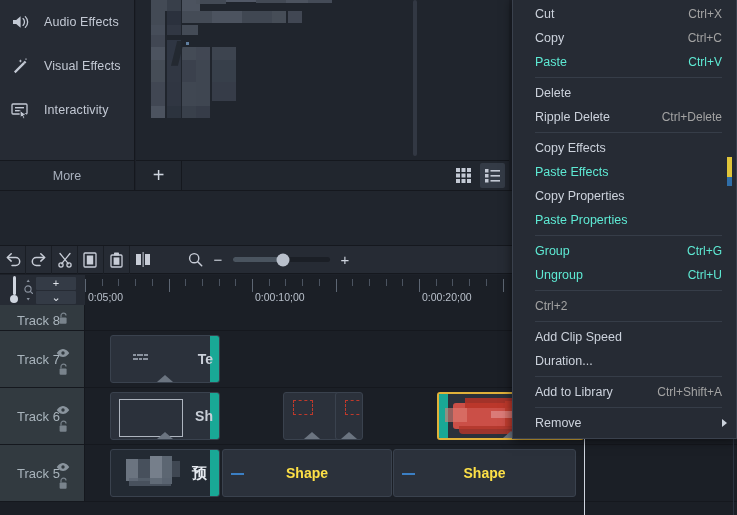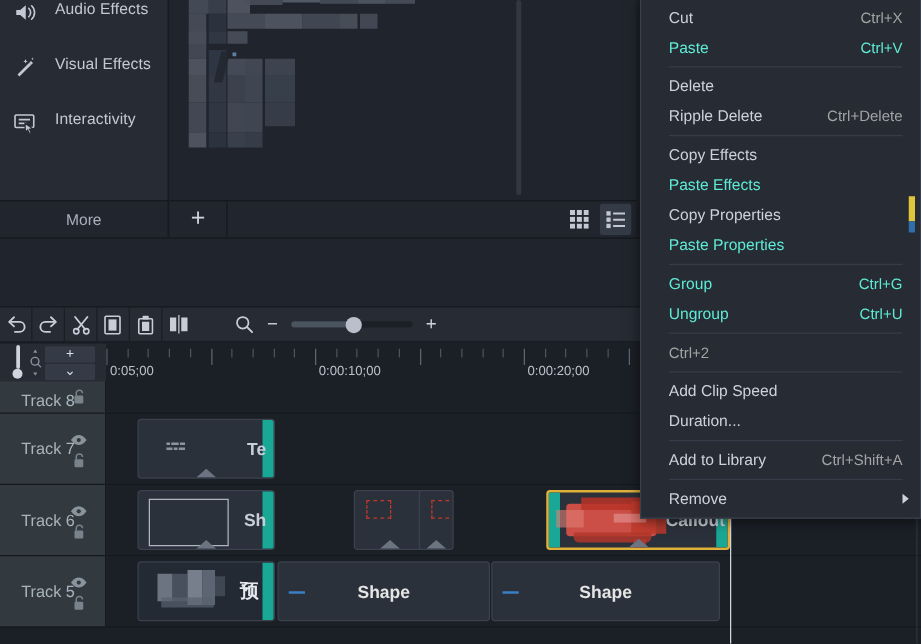--- a/index.html
+++ b/index.html
@@ -11,21 +11,21 @@
   }
   #app { position: relative; width: 737px; height: 515px; }
 
   
   .effects-panel {
     position: absolute; left: 0; top: 0; width: 135px; height: 160px;
     background: #262b34;
     border-right: 1px solid #15181e;
   }
   .eff-item {
-    display: flex; height: 44px;
+    display: flex; align-items: center; height: 44px;
     padding-left: 11px; gap: 13px; cursor: default;
   }
   .eff-icon {
     width: 20px; height: 20px; flex: none;
     display: flex; align-items: center; justify-content: center;
     color: #c3c9d4;
   }
   .eff-label { font-size: 12.5px; color: #c3c9d4; letter-spacing: .1px; }
 
   .more-bar {
@@ -169,21 +169,21 @@
     border: 1px solid #aeb5bf;
   }
   .dash-box {
     position: absolute; left: 9px; top: 7px; width: 20px; height: 15px;
     border: 1px dashed #c0392b;
   }
   .blurthumb { position: absolute; left: 0; top: 0; }
   .blurthumb i { position: absolute; background: #59636f; }
   .shape-txt {
     position: absolute; left: 50%; top: 50%; transform: translate(-50%,-50%);
-    font-size: 14px; font-weight: bold; color: #e5e5e5;
+    font-size: 14px; font-weight: bold; color: #fde047;
   }
   .tinyline { position: absolute; left: 8px; top: 50%; width: 13px; height: 2px; background: #3b7fc4; }
   .cjk { position: absolute; font-size: 15px; font-weight: bold; color: #e6eaf0; }
 
   .callout-thumb { position: absolute; left: 6px; top: 4px; }
   .callout-thumb i { position: absolute; background: #c0392b; opacity: .85; }
 
   .playhead-bar {
     position: absolute; top: 0; width: 1px; height: 100%; background: #cfd5df;
   }
@@ -607,20 +607,24 @@
 
   <div class="edge-line"></div>
   <div class="edge-yellow"></div>
   <div class="edge-blue"></div>
 
   <div class="ctx-menu" id="ctx-menu">
       <div class="ctx-item">
         <span class="lbl">Cut</span>
         <span class="acc">Ctrl+X</span>
       </div>
+      <div class="ctx-item">
+        <span class="lbl">Copy</span>
+        <span class="acc">Ctrl+C</span>
+      </div>
       <div class="ctx-item disabled">
         <span class="lbl">Paste</span>
         <span class="acc">Ctrl+V</span>
       </div>
       <div class="ctx-sep"></div>
       <div class="ctx-item">
         <span class="lbl">Delete</span>
       </div>
       <div class="ctx-item">
         <span class="lbl">Ripple Delete</span>

